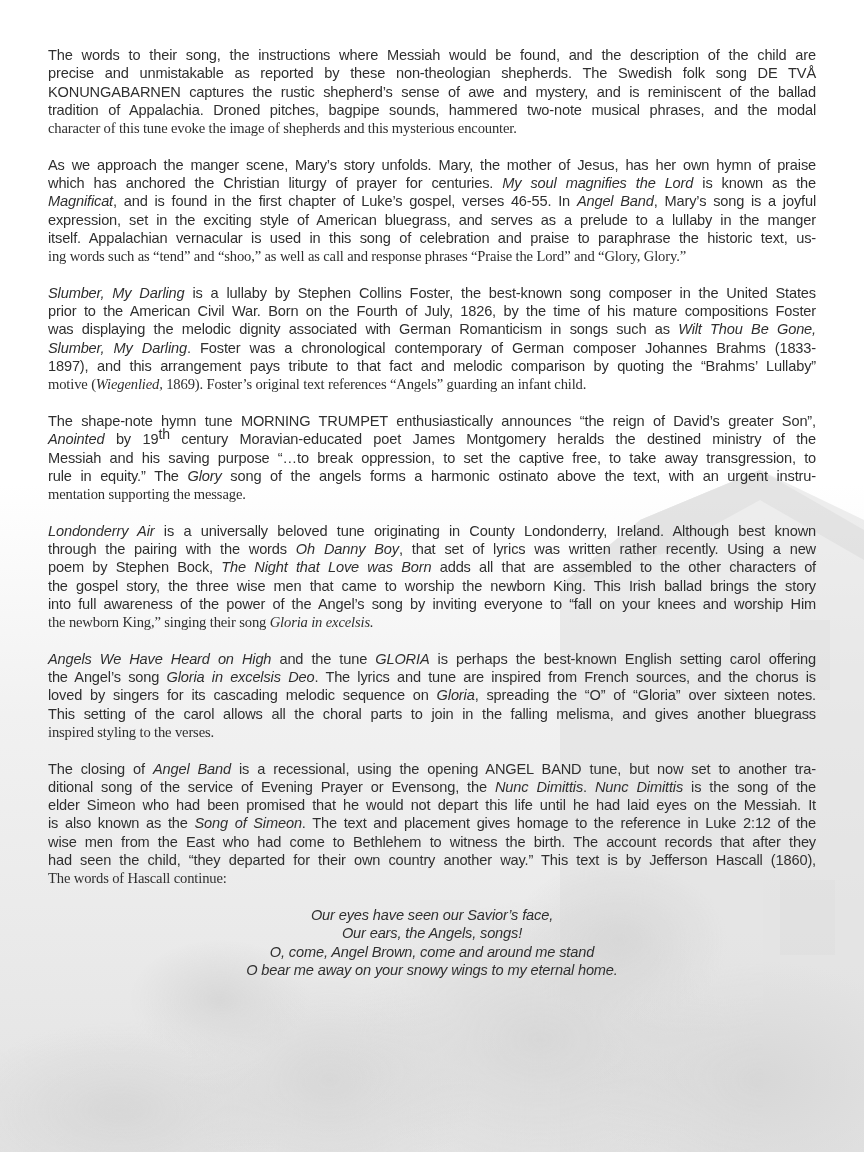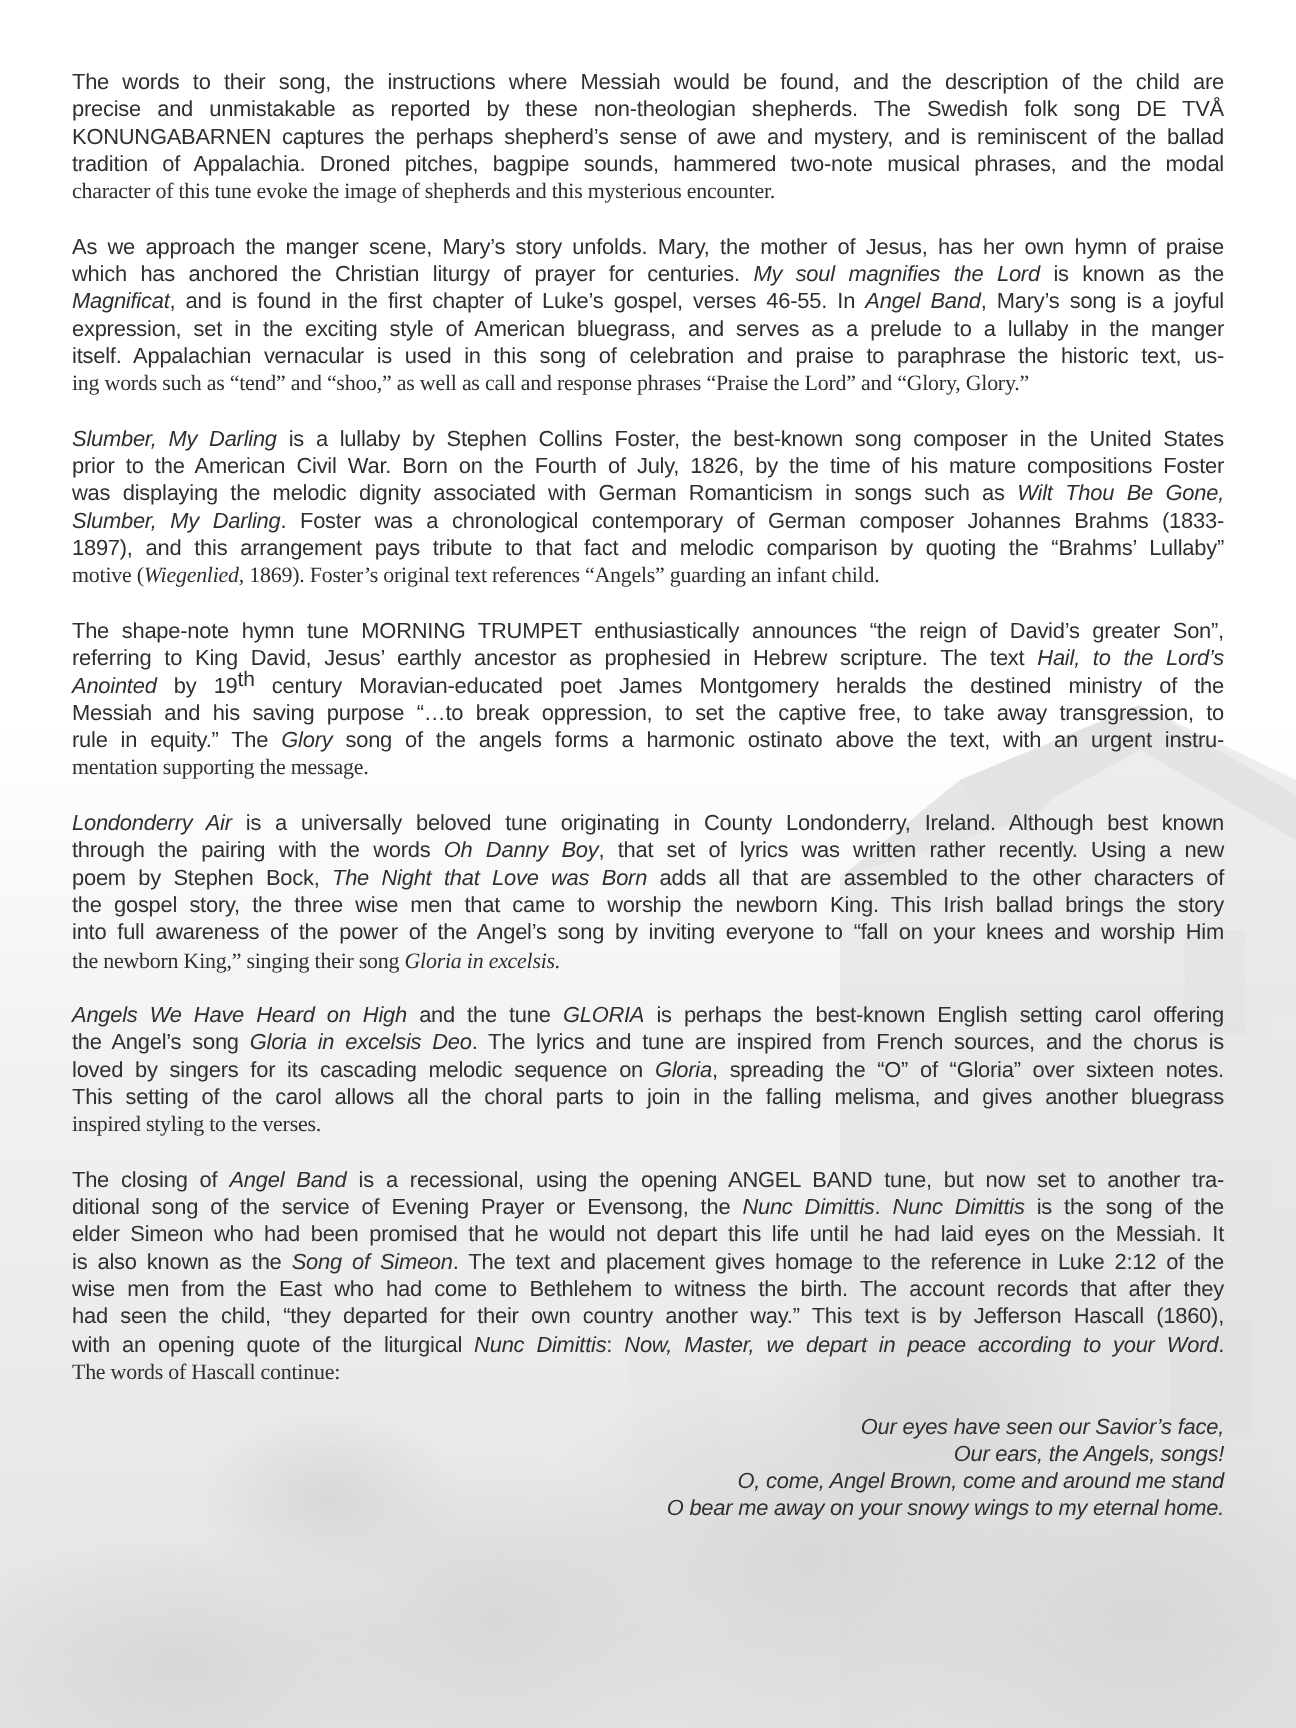--- a/index.html
+++ b/index.html
@@ -16,21 +16,21 @@
   }
   .para { text-align: justify; text-align-last: left; margin: 0 0 18.3px 0; }
   .para .line { display: block; text-align: justify; text-align-last: justify; white-space: nowrap; }
   .para .line.last { text-align-last: left; font-family: Liberation Serif, serif; }
   .line { height: 18.3px; overflow: visible; }
   em { font-style: italic; }
   sup { font-size: 14px; line-height: 0; vertical-align: 5px; }
   .verse {
     text-align: center; font-style: italic; margin-top: 18px;
   }
-  .verse .vline { display: block; text-align: right; }
+  .verse .vline { display: block; }
 </style>
 </head>
 <body>
 
 <svg class="bg" width="864" height="1152" viewBox="0 0 864 1152">
   <defs>
     <linearGradient id="fade" x1="0" y1="0" x2="0" y2="1">
       <stop offset="0" stop-color="#ffffff"></stop>
       <stop offset="0.42" stop-color="#ffffff"></stop>
       <stop offset="0.62" stop-color="#f1f1f1"></stop>
@@ -60,21 +60,21 @@
     <ellipse cx="620" cy="940" rx="110" ry="80" fill="url(#tree)"></ellipse>
     <ellipse cx="220" cy="1000" rx="90" ry="60" fill="url(#tree)"></ellipse>
   </g>
 </svg>
 
 <main class="content">
   <div id="paras">
       <p class="para">
         <span class="line"><span>The words to their song, the instructions where Messiah would be found, and the description of the child are</span></span>
         <span class="line"><span>precise and unmistakable as reported by these non-theologian shepherds.  The Swedish folk song DE TVÅ</span></span>
-        <span class="line"><span>KONUNGABARNEN captures the perhaps shepherd’s sense of awe and mystery, and is reminiscent of the ballad</span></span>
+        <span class="line"><span>KONUNGABARNEN captures the rustic shepherd’s sense of awe and mystery, and is reminiscent of the ballad</span></span>
         <span class="line"><span>tradition of Appalachia. Droned pitches, bagpipe sounds, hammered two-note musical phrases, and the modal</span></span>
         <span class="line last"><span>character of this tune evoke the image of shepherds and this mysterious encounter.</span></span>
       </p>
       <p class="para">
         <span class="line"><span>As we approach the manger scene, Mary’s story unfolds. Mary, the mother of Jesus, has her own hymn of praise</span></span>
         <span class="line"><span>which has anchored the Christian liturgy of prayer for centuries. </span><em>My soul magnifies the Lord</em><span> is known as the</span></span>
         <span class="line"><em>Magnificat</em><span>, and is found in the first chapter of Luke’s gospel, verses 46-55. In </span><em>Angel Band</em><span>, Mary’s song is a joyful</span></span>
         <span class="line"><span>expression, set in the exciting style of American bluegrass, and serves as a prelude to a lullaby in the manger</span></span>
         <span class="line"><span>itself. Appalachian vernacular is used in this song of celebration and praise to paraphrase the historic text, us-</span></span>
         <span class="line last"><span>ing words such as “tend” and “shoo,” as well as call and response phrases “Praise the Lord” and “Glory, Glory.”</span></span>
@@ -82,21 +82,20 @@
       <p class="para">
         <span class="line"><em>Slumber, My Darling</em><span> is a lullaby by Stephen Collins Foster, the best-known song composer in the United States</span></span>
         <span class="line"><span>prior to the American Civil War. Born on the Fourth of July, 1826, by the time of his mature compositions Foster</span></span>
         <span class="line"><span>was displaying the melodic dignity associated with German Romanticism in songs such as </span><em>Wilt Thou Be Gone,</em></span>
         <span class="line"><em>Slumber, My Darling</em><span>. Foster was a chronological contemporary of German composer Johannes Brahms (1833-</span></span>
         <span class="line"><span>1897), and this arrangement pays tribute to that fact and melodic comparison by quoting the “Brahms’ Lullaby”</span></span>
         <span class="line last"><span>motive (</span><em>Wiegenlied,</em><span> 1869). Foster’s original text references “Angels” guarding an infant child.</span></span>
       </p>
       <p class="para">
         <span class="line"><span>The shape-note hymn tune MORNING TRUMPET enthusiastically announces “the reign of David’s greater Son”,</span></span>
-        <span class="line"><span>referring to King David, Jesus’ earthly ancestor as prophesied in Hebrew scripture. The text </span><em>Hail, to the Lord’s</em></span>
         <span class="line"><em>Anointed</em><span> by 19</span><sup>th</sup><span> century Moravian-educated poet James Montgomery heralds the destined ministry of the</span></span>
         <span class="line"><span>Messiah and his saving purpose “…to break oppression, to set the captive free, to take away transgression, to</span></span>
         <span class="line"><span>rule in equity.” The </span><em>Glory</em><span> song of the angels forms a harmonic ostinato above the text, with an urgent instru-</span></span>
         <span class="line last"><span>mentation supporting the message.</span></span>
       </p>
       <p class="para">
         <span class="line"><em>Londonderry Air</em><span> is a universally beloved tune originating in County Londonderry, Ireland. Although best known</span></span>
         <span class="line"><span>through the pairing with the words </span><em>Oh Danny Boy</em><span>, that set of lyrics was written rather recently. Using a new</span></span>
         <span class="line"><span>poem by Stephen Bock, </span><em>The Night that Love was Born</em><span> adds all that are assembled to the other characters of</span></span>
         <span class="line"><span>the gospel story, the three wise men that came to worship the newborn King. This Irish ballad brings the story</span></span>
@@ -110,21 +109,20 @@
         <span class="line"><span>This setting of the carol allows all the choral parts to join in the falling melisma, and gives another bluegrass</span></span>
         <span class="line last"><span>inspired styling to the verses.</span></span>
       </p>
       <p class="para">
         <span class="line"><span>The closing of </span><em>Angel Band</em><span> is a recessional, using the opening ANGEL BAND tune, but now set to another tra-</span></span>
         <span class="line"><span>ditional song of the service of Evening Prayer or Evensong, the </span><em>Nunc Dimittis</em><span>. </span><em>Nunc Dimittis</em><span> is the song of the</span></span>
         <span class="line"><span>elder Simeon who had been promised that he would not depart this life until he had laid eyes on the Messiah. It</span></span>
         <span class="line"><span>is also known as the </span><em>Song of Simeon</em><span>. The text and placement gives homage to the reference in Luke 2:12 of the</span></span>
         <span class="line"><span>wise men from the East who had come to Bethlehem to witness the birth. The account records that after they</span></span>
         <span class="line"><span>had seen the child, “they departed for their own country another way.” This text is by Jefferson Hascall (1860),</span></span>
-        <span class="line"><span>with an opening quote of the liturgical </span><em>Nunc Dimittis</em><span>: </span><em>Now, Master, we depart in peace according to your Word</em><span>.</span></span>
         <span class="line last"><span>The words of Hascall continue:</span></span>
       </p>
     </div>
   <div class="verse">
     <span class="vline">Our eyes have seen our Savior’s face,</span>
     <span class="vline">Our ears, the Angels, songs!</span>
     <span class="vline">O, come, Angel Brown, come and around me stand</span>
     <span class="vline">O bear me away on your snowy wings to my eternal home.</span>
   </div>
 </main>

